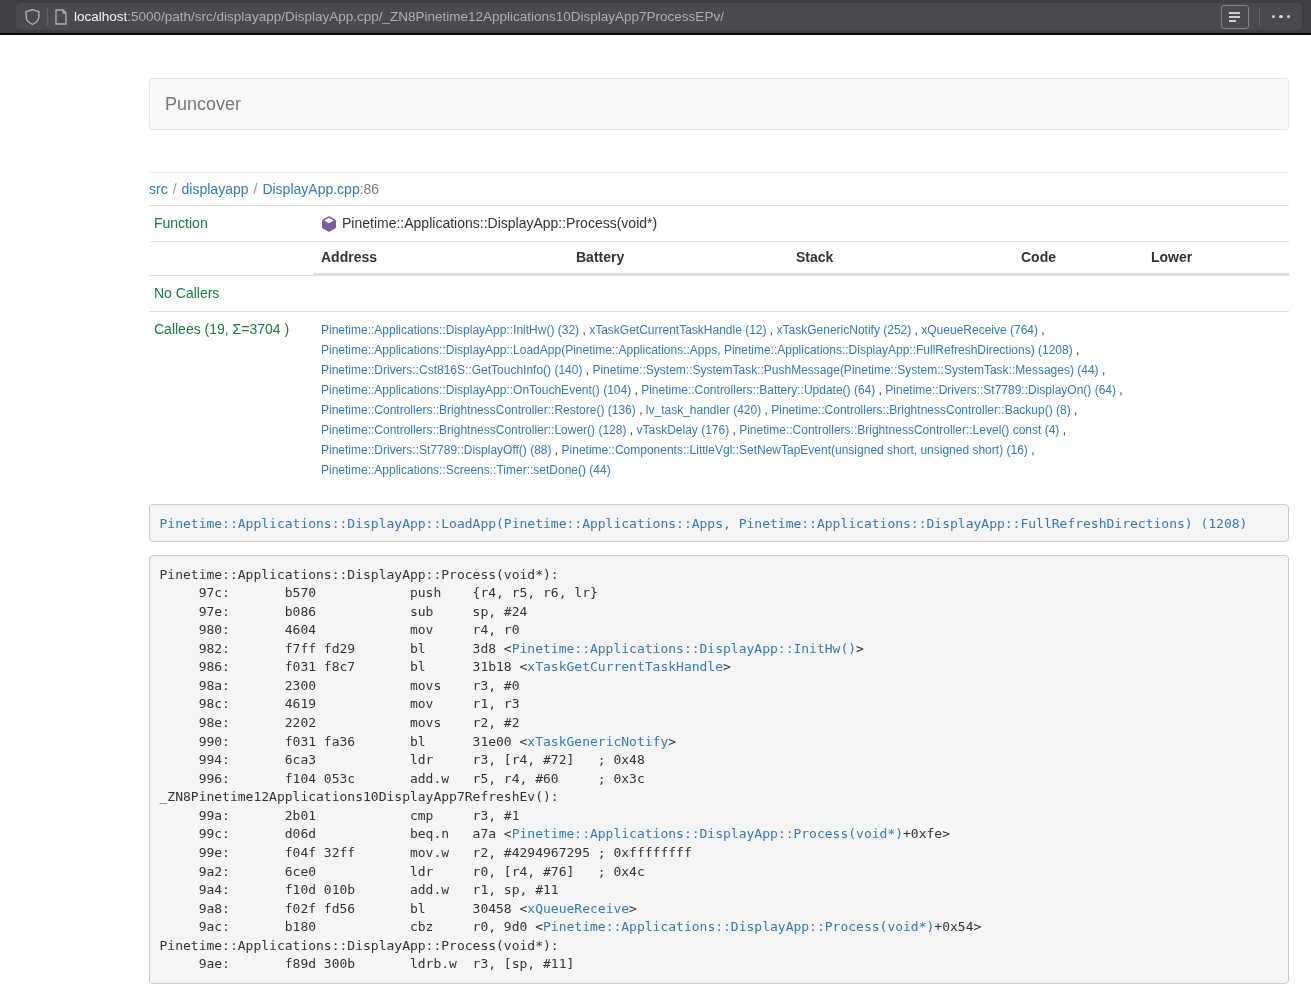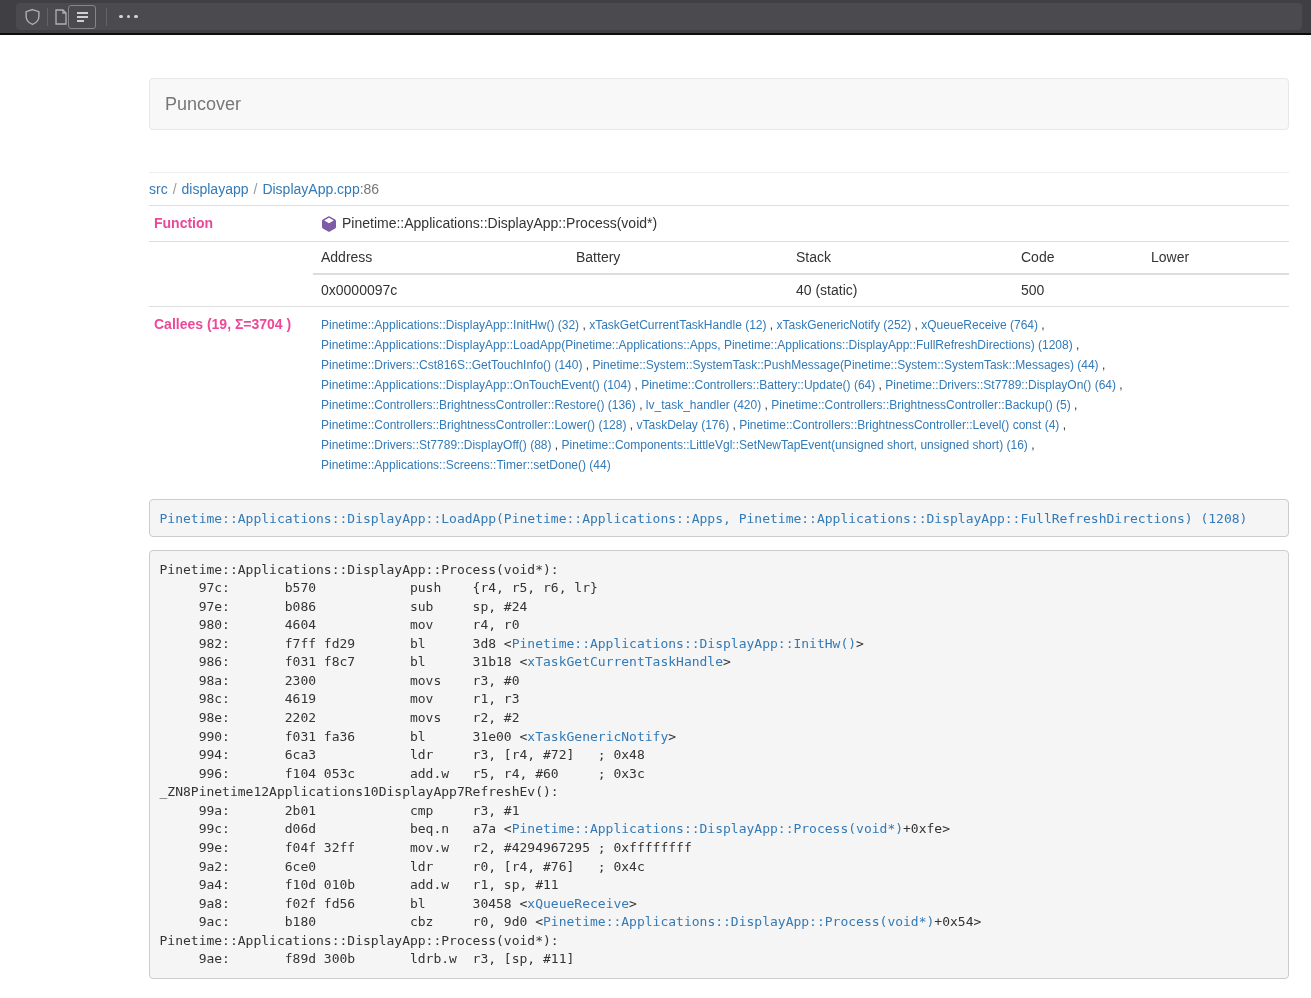--- a/index.html
+++ b/index.html
@@ -38,31 +38,31 @@
   .breadcrumb { font-size:14px; padding:2px 0 8px 0; }
   .breadcrumb a { color:#337ab7; text-decoration:none; }
   .crumb-sep { color:#999; margin:0 5px; }
   .crumb-suffix { color:#777; }
 
   table { border-collapse:collapse; }
   .outer-table { width:1140px; table-layout:fixed; }
   .outer-table > tbody > tr > th, .outer-table > tbody > tr > td {
     border-top:1px solid #ddd; text-align:left; vertical-align:top;
     font-size:14px; line-height:19px; }
-  .outer-table > tbody > tr > th { width:151px; padding:8px 8px 8px 5px; font-weight:bold; color:#ec4899; }
+  .outer-table > tbody > tr > th { width:151px; padding:8px 8px 8px 5px; font-weight:normal; color:#15803d; }
   .outer-table > tbody > tr > td { padding:8px; }
   .outer-table > tbody > tr > td.no-pad { padding:0; }
 
   .fn-cell { display:flex; align-items:center; gap:5px; }
   .pkg-icon { width:16px; height:16px; flex:0 0 16px; }
 
   .inner-table { width:100%; table-layout:fixed; }
   .inner-table th, .inner-table td { text-align:left; vertical-align:top;
     padding:6px 8px; font-size:14px; line-height:19px; }
-  .inner-table th { font-weight:normal; border-bottom:2px solid #ddd; }
+  .inner-table th { font-weight:bold; border-bottom:2px solid #ddd; }
   .col-addr{width:239px;} .col-rem{width:204px;} .col-stack{width:209px;}
   .col-code{width:114px;} .col-static{width:auto;}
 
   a { color:#337ab7; text-decoration:none; cursor:pointer; }
   .callee-line { white-space:nowrap; line-height:20px; font-size:12px; }
   .callee-line span { color:#333; }
 
   pre.box { background:#f5f5f5; border:1px solid #ccc; border-radius:4px;
     padding:9.5px; white-space:pre; overflow:hidden;
     font-family:"DejaVu Sans Mono", monospace; color:#333; }
@@ -80,20 +80,21 @@
           <path d="M8 1l6 2v4.2c0 3.8-2.6 6.3-6 7.8-3.4-1.5-6-4-6-7.8V3l6-2z" fill="none" stroke="#b1b1b3" stroke-width="1.3"></path>
         </svg>
     </span>
     <span class="vdivider"></span>
     <span class="chrome-icon">
       <svg width="14" height="16" viewBox="0 0 14 16">
           <path d="M2 1h7l3 3v11H2z" fill="none" stroke="#b1b1b3" stroke-width="1.3"></path>
           <path d="M9 1v3h3" fill="none" stroke="#b1b1b3" stroke-width="1.3"></path>
         </svg>
     </span>
+    <span class="url-text"><span class="url-host">localhost</span><span class="url-path">:5000/path/src/displayapp/DisplayApp.cpp/_ZN8Pinetime12Applications10DisplayApp7ProcessEPv/</span></span>
     <span class="reader-box">
       <span class="doc-lines">
           <i></i>
           <i></i>
           <i></i>
         </span>
     </span>
     <span class="vdivider"></span>
     <span class="meatballs">
         <i></i>
@@ -134,39 +135,36 @@
           <td class="no-pad">
             <table class="inner-table">
               <tbody>
                 <tr>
                   <th class="col-addr">Address</th>
                   <th class="col-rem">Battery</th>
                   <th class="col-stack">Stack</th>
                   <th class="col-code">Code</th>
                   <th class="col-static">Lower</th>
                 </tr>
-                <tr>
-                  <td>0x0000097c</td>
-                  <td></td>
-                  <td>40 (static)</td>
-                  <td>500</td>
-                  <td></td>
-                </tr>
               </tbody>
             </table>
           </td>
+        </tr>
+        <tr>
+          <th>No Callers</th>
+          <td></td>
         </tr>
         <tr>
           <th>Callees (19, Σ=3704 )</th>
           <td>
               <div class="callee-line"><a>Pinetime::Applications::DisplayApp::InitHw() (32)</a><span> , </span><a>xTaskGetCurrentTaskHandle (12)</a><span> , </span><a>xTaskGenericNotify (252)</a><span> , </span><a>xQueueReceive (764)</a><span> ,</span></div>
               <div class="callee-line"><a>Pinetime::Applications::DisplayApp::LoadApp(Pinetime::Applications::Apps, Pinetime::Applications::DisplayApp::FullRefreshDirections) (1208)</a><span> ,</span></div>
               <div class="callee-line"><a>Pinetime::Drivers::Cst816S::GetTouchInfo() (140)</a><span> , </span><a>Pinetime::System::SystemTask::PushMessage(Pinetime::System::SystemTask::Messages) (44)</a><span> ,</span></div>
               <div class="callee-line"><a>Pinetime::Applications::DisplayApp::OnTouchEvent() (104)</a><span> , </span><a>Pinetime::Controllers::Battery::Update() (64)</a><span> , </span><a>Pinetime::Drivers::St7789::DisplayOn() (64)</a><span> ,</span></div>
-              <div class="callee-line"><a>Pinetime::Controllers::BrightnessController::Restore() (136)</a><span> , </span><a>lv_task_handler (420)</a><span> , </span><a>Pinetime::Controllers::BrightnessController::Backup() (5)</a><span> ,</span></div>
+              <div class="callee-line"><a>Pinetime::Controllers::BrightnessController::Restore() (136)</a><span> , </span><a>lv_task_handler (420)</a><span> , </span><a>Pinetime::Controllers::BrightnessController::Backup() (8)</a><span> ,</span></div>
               <div class="callee-line"><a>Pinetime::Controllers::BrightnessController::Lower() (128)</a><span> , </span><a>vTaskDelay (176)</a><span> , </span><a>Pinetime::Controllers::BrightnessController::Level() const (4)</a><span> ,</span></div>
               <div class="callee-line"><a>Pinetime::Drivers::St7789::DisplayOff() (88)</a><span> , </span><a>Pinetime::Components::LittleVgl::SetNewTapEvent(unsigned short, unsigned short) (16)</a><span> ,</span></div>
               <div class="callee-line"><a>Pinetime::Applications::Screens::Timer::setDone() (44)</a></div>
             </td>
         </tr>
       </tbody>
     </table>
 
     <pre class="box hl-box"><a>Pinetime::Applications::DisplayApp::LoadApp(Pinetime::Applications::Apps, Pinetime::Applications::DisplayApp::FullRefreshDirections) (1208)</a></pre>
 

